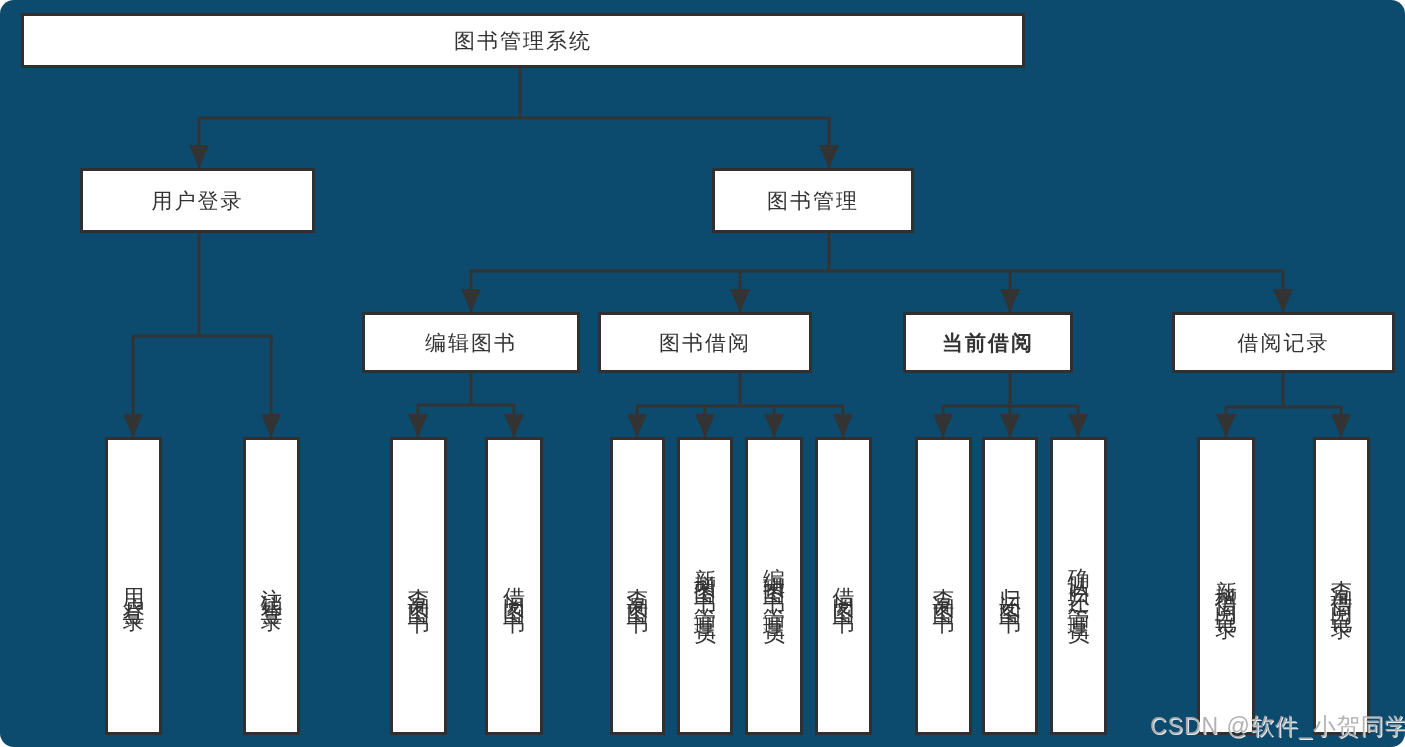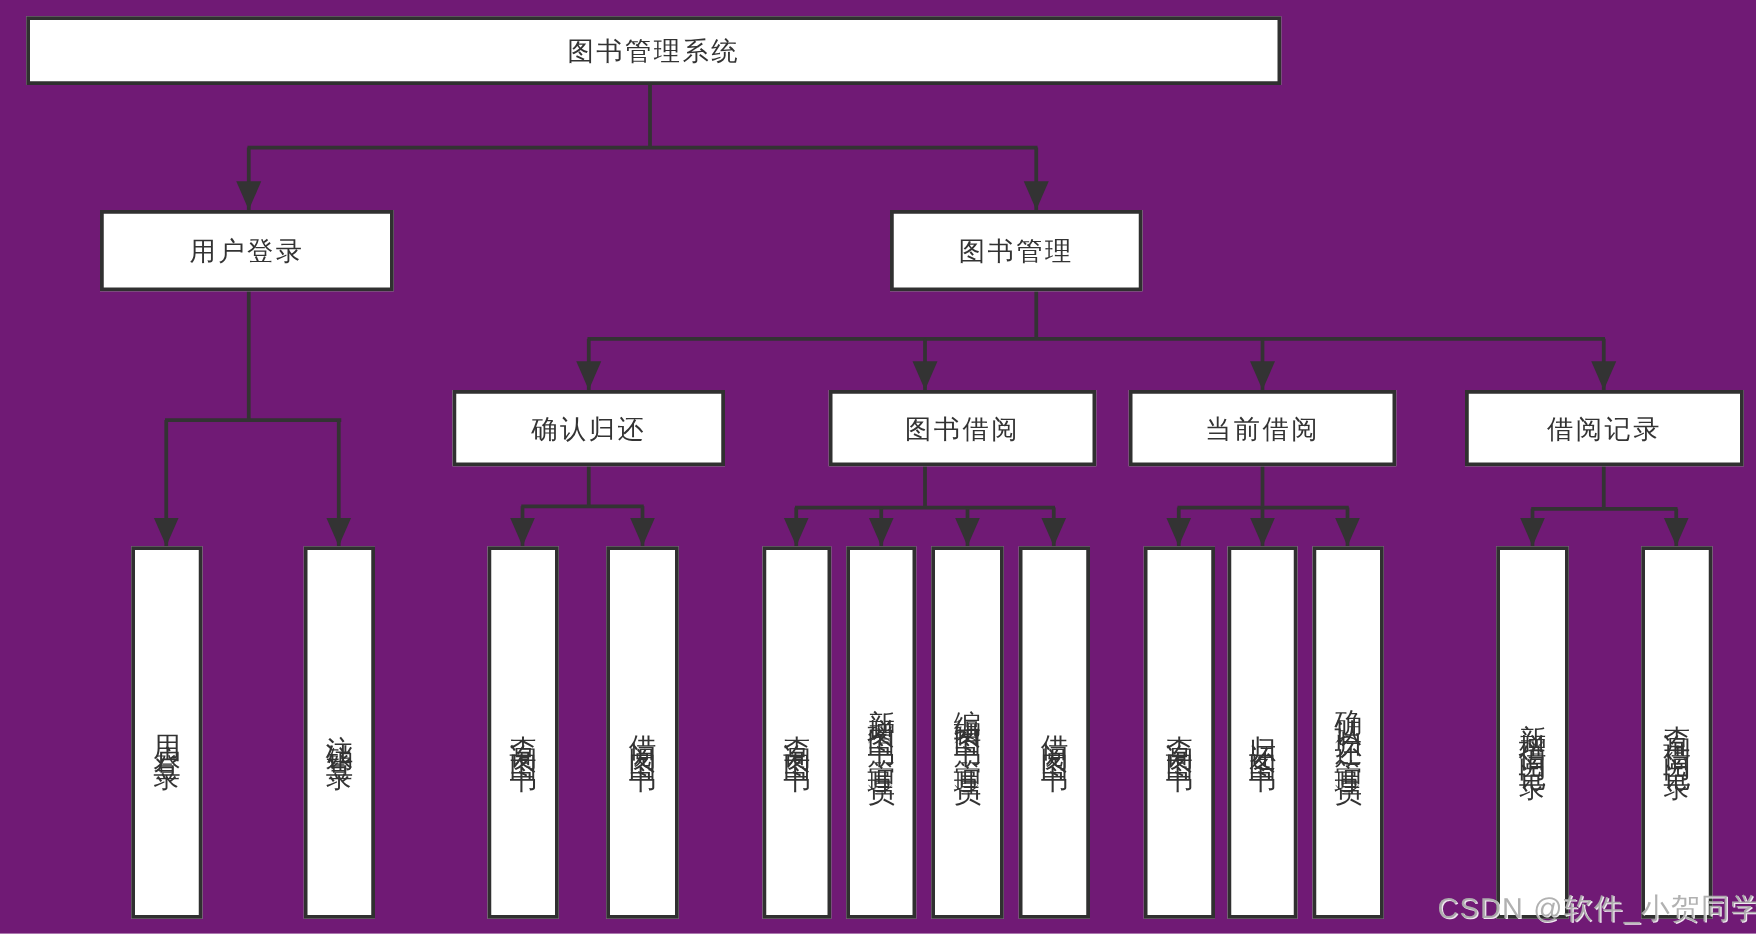--- a/index.html
+++ b/index.html
@@ -1,22 +1,23 @@
 <!DOCTYPE html>
 <html><head>
 <meta charset="utf-8">
 <style>
   html,body{margin:0;padding:0;background:#ffffff;}
   .stage{
     position:relative;
     width:1405px;height:747px;
-    background:#701a75;
+    background:#0c4a6e;
     font-family:"Liberation Sans", sans-serif;
     color:#333333;
     overflow:hidden;
+    border-radius:14px;
   }
   .wires{position:absolute;left:0;top:0;z-index:0;}
   .box{
     position:absolute;
     box-sizing:border-box;
     border:3px solid #303030;
     background:#ffffff;
     display:flex;align-items:center;justify-content:center;
     z-index:1;
   }
@@ -99,26 +100,26 @@
   </div>
 
   <div class="box" style="left:80px;top:168px;width:235px;height:65px;">
     <span class="hlabel">用户登录</span>
   </div>
   <div class="box" style="left:712px;top:168px;width:202px;height:65px;">
     <span class="hlabel">图书管理</span>
   </div>
 
   <div class="box" style="left:362px;top:312px;width:218px;height:61px;">
-    <span class="hlabel">确认归还</span>
+    <span class="hlabel">编辑图书</span>
   </div>
-  <div class="box" style="left:663px;top:312px;width:214px;height:61px;">
+  <div class="box" style="left:598px;top:312px;width:214px;height:61px;">
     <span class="hlabel">图书借阅</span>
   </div>
-  <div class="box" style="left:903px;top:312px;width:214px;height:61px;">
+  <div class="box" style="left:903px;top:312px;width:170px;height:61px;font-weight:bold;">
     <span class="hlabel">当前借阅</span>
   </div>
   <div class="box" style="left:1172px;top:312px;width:223px;height:61px;">
     <span class="hlabel">借阅记录</span>
   </div>
 
   <div class="box" style="left:105px;top:437px;width:57px;height:298px;">
     <span class="leaf-label">用户登录</span>
   </div>
   <div class="box" style="left:243px;top:437px;width:57px;height:298px;">

